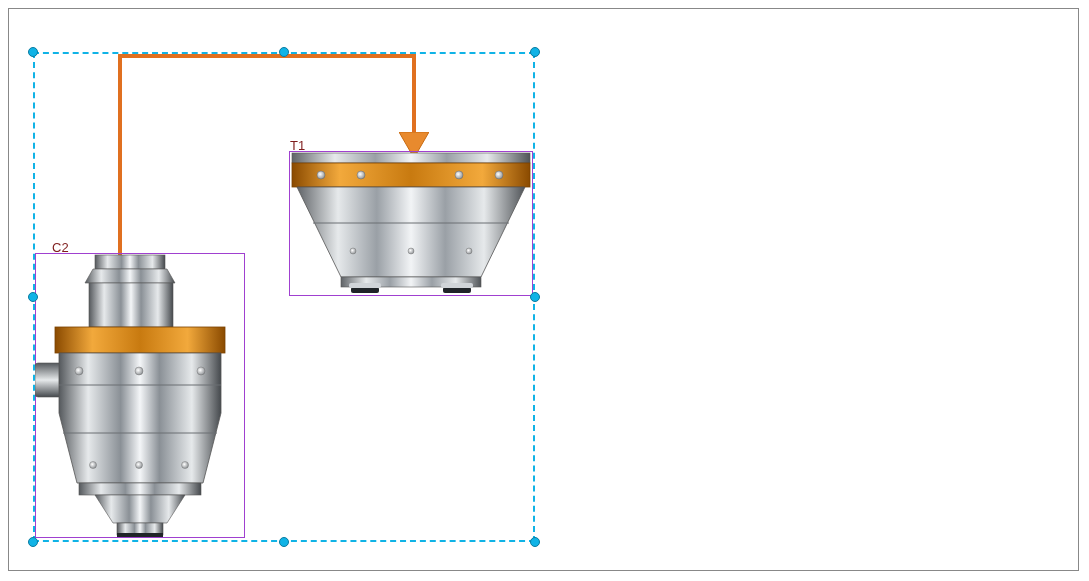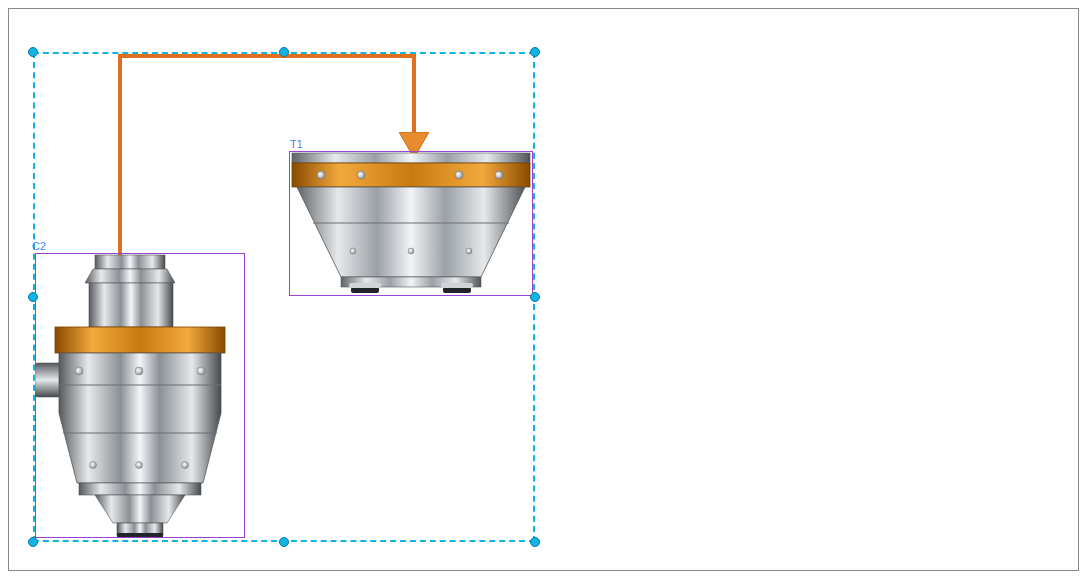--- a/index.html
+++ b/index.html
@@ -38,22 +38,22 @@
     box-sizing: border-box;
     z-index: 5;
   }
   .comp-box {
     position: absolute;
     border: 1px solid #a040d0;
     box-sizing: border-box;
   }
   .comp-label {
     position: absolute;
-    color: #3b82f6;
-    font-size: 11px;
+    color: #7f1d1d;
+    font-size: 13px;
     font-weight: normal;
     white-space: nowrap;
   }
   .arrow-line {
     position: absolute;
     background: #e07020;
   }
   svg.device {
     position: absolute;
   }
@@ -128,21 +128,21 @@
 
   <rect x="52" y="126" width="140" height="10" fill="url(#metalT1)" stroke="#555" stroke-width="0.6"></rect>
 
   <rect x="62" y="136" width="28" height="6" rx="2" fill="#202428"></rect>
   <rect x="154" y="136" width="28" height="6" rx="2" fill="#202428"></rect>
   <rect x="60" y="132" width="32" height="5" rx="2" fill="#d0d4d8"></rect>
   <rect x="152" y="132" width="32" height="5" rx="2" fill="#d0d4d8"></rect>
 </svg>
 
 <div class="comp-box" style="left:35px; top:253px; width:210px; height:285px;"></div>
-<div class="comp-label" style="left:32px; top:240px;">C2</div>
+<div class="comp-label" style="left:52px; top:240px;">C2</div>
 
 <svg class="device" viewBox="0 0 210 285" style="left:35px; top:253px; width:210px; height:285px;">
   <defs>
     <linearGradient id="metalC2" x1="0" y1="0" x2="1" y2="0">
       <stop offset="0" stop-color="#55595d"></stop>
       <stop offset="0.18" stop-color="#e6e9eb"></stop>
       <stop offset="0.38" stop-color="#8a9096"></stop>
       <stop offset="0.5" stop-color="#f4f6f8"></stop>
       <stop offset="0.62" stop-color="#8a9096"></stop>
       <stop offset="0.82" stop-color="#e6e9eb"></stop>

